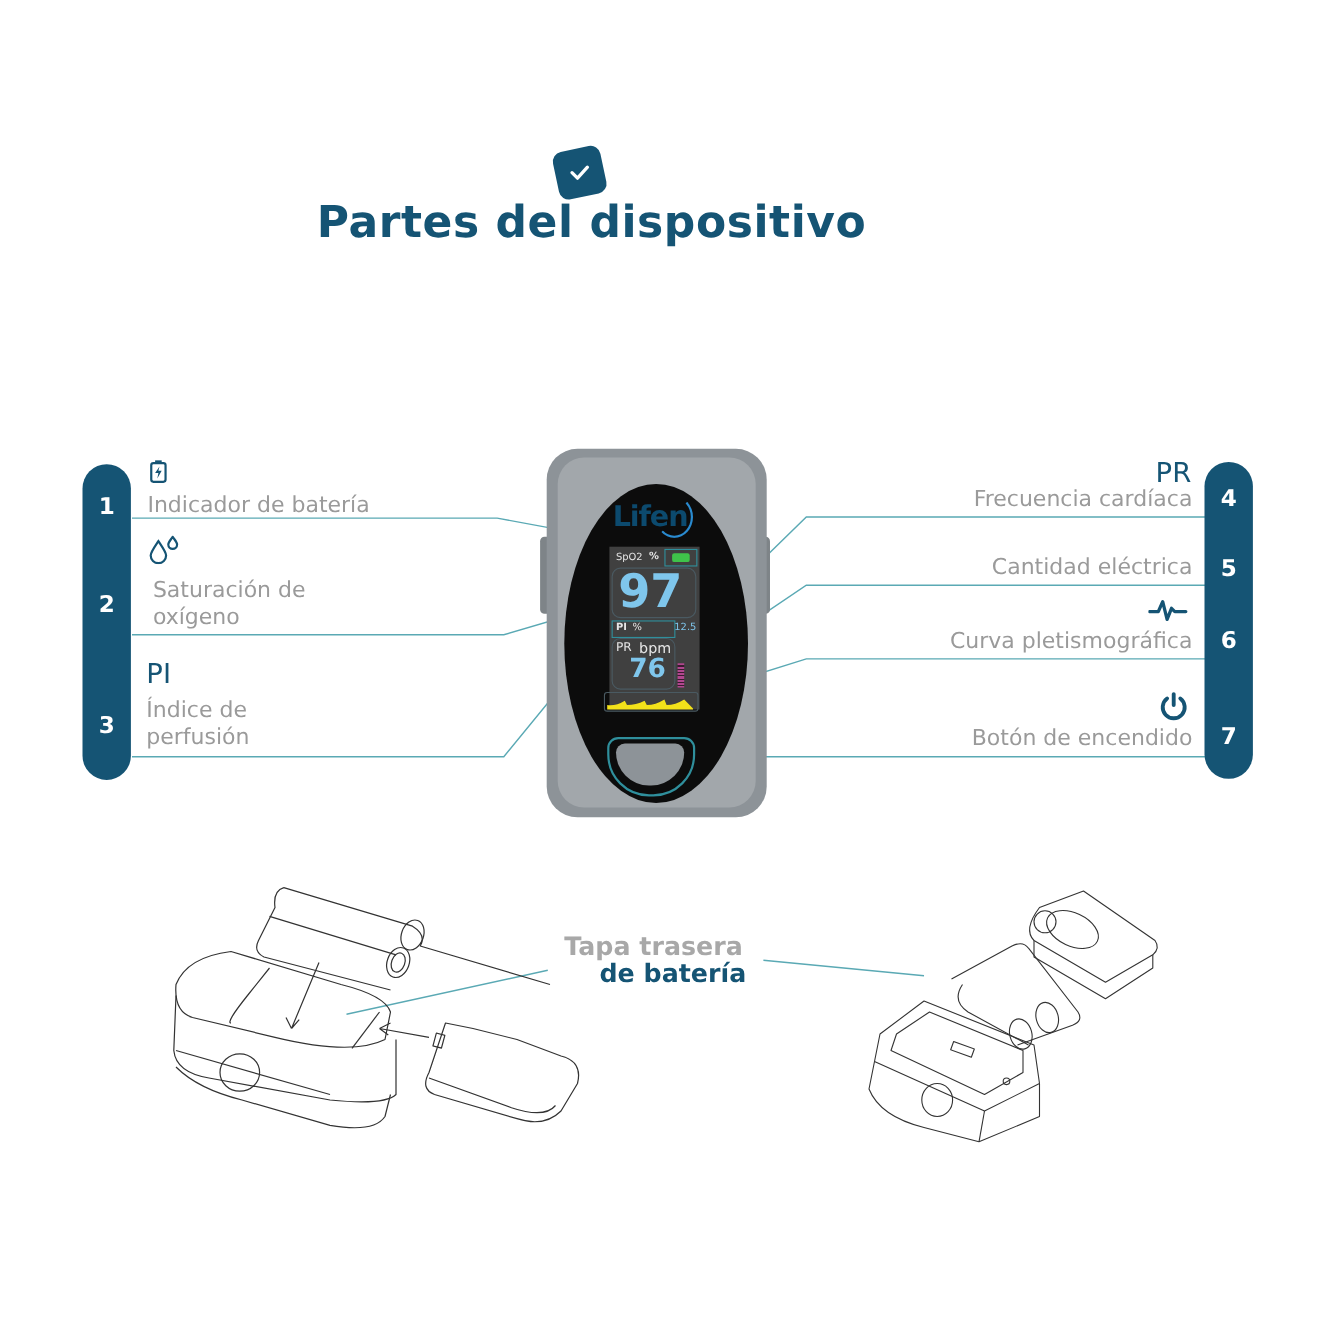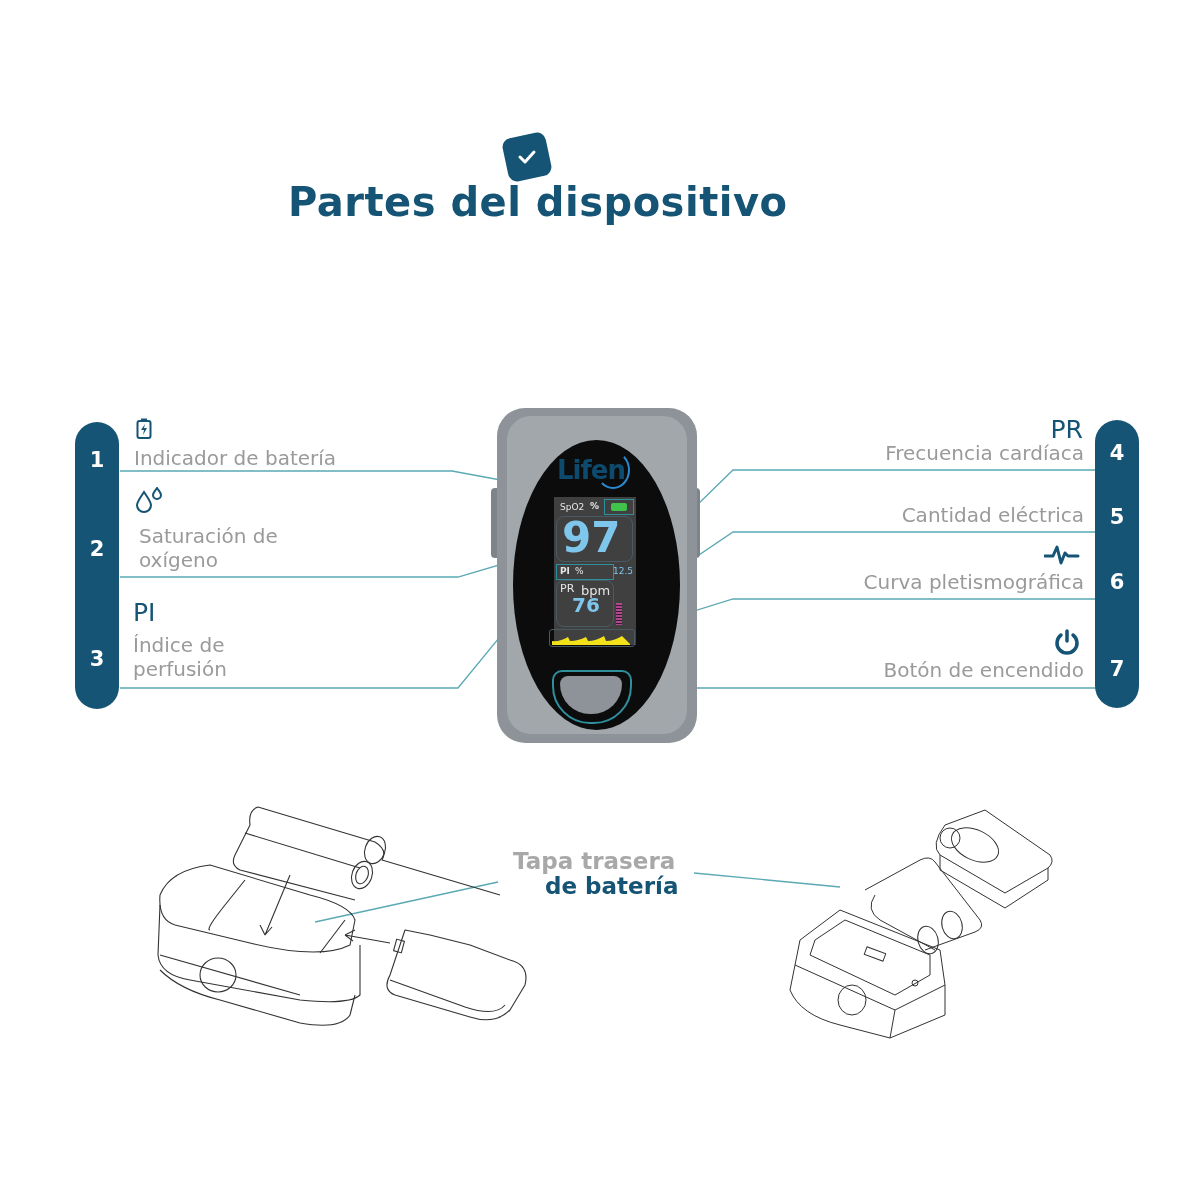--- a/index.html
+++ b/index.html
@@ -127,21 +127,21 @@
   </div>
   <div class="abs box" style="left:2px;top:19px;width:75px;height:44px;"></div>
   <div class="abs big" style="left:8px;top:16px;font-size:42px;">97</div>
   <div class="abs" style="left:2px;top:67px;width:56px;height:14px;border:1px solid #2f8f9c;"></div>
   <div class="abs s-txt" style="left:6px;top:69px;font-weight:bold;">PI</div>
   <div class="abs s-txt" style="left:21px;top:69px;">%</div>
   <div class="abs" style="left:34px;top:69px;font-size:9px;color:#7fc6ec;margin-left:25px;">12.5</div>
   <div class="abs box" style="left:2px;top:83px;width:56px;height:45px;"></div>
   <div class="abs s-txt" style="left:6px;top:85px;font-size:11px;">PR</div>
   <div class="abs s-txt" style="left:27px;top:86px;font-size:13px;">bpm</div>
-  <div class="abs big" style="left:18px;top:96px;font-size:20px;">76</div>
+  <div class="abs big" style="left:18px;top:96px;font-size:24px;">76</div>
   <div class="abs" style="left:62px;top:106px;width:6px;height:22px;background:repeating-linear-gradient(#b0468e 0 2px,#3a1a30 2px 3px);"></div>
   <div class="abs" style="left:-5px;top:132px;width:84px;height:16px;border:1px solid #4a5a62;border-radius:3px;">
     <svg width="84" height="16" viewBox="0 0 84 16">
         <path d="M2 15 L2 11 Q10 12 18 7 L20 11 Q28 11 36 7 L38 11 Q46 11 54 6 L56 11 Q64 11 72 6 L80 14 L80 15 Z" fill="#f3e21a"></path>
       </svg>
   </div>
 </div>
 
 <div class="abs btn-outer"></div>
 <div class="abs btn"></div>

